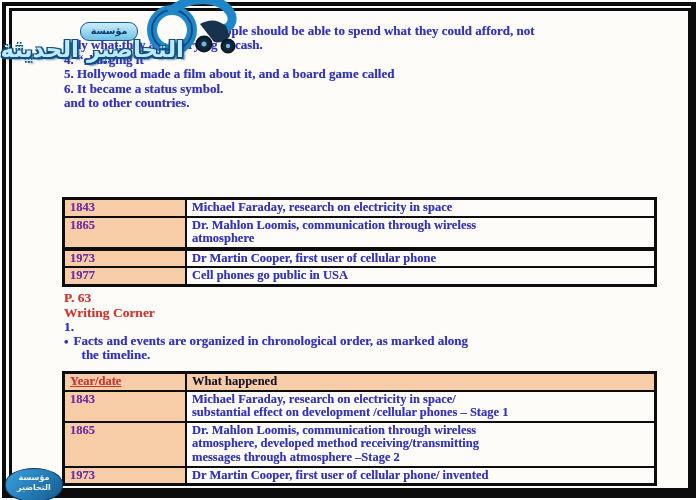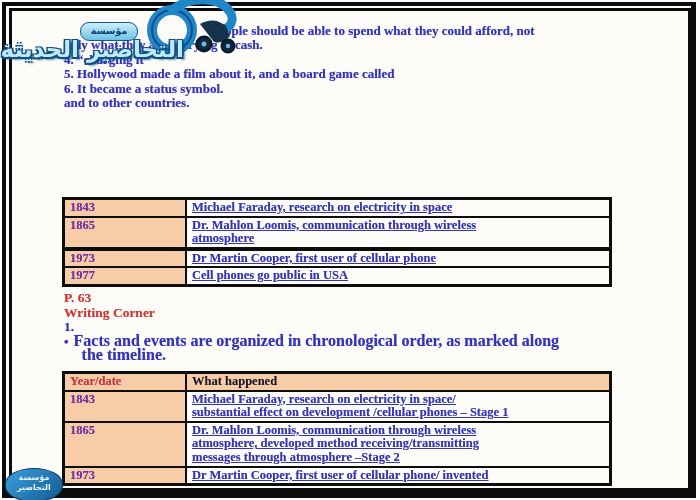--- a/index.html
+++ b/index.html
@@ -26,42 +26,42 @@
   .doc-line.first{padding-left:148px;}
   .headings div{font-weight:bold;font-size:13.5px;line-height:14.6px;white-space:pre;}
 
   .intro{position:absolute;left:64px;top:24px;}
   .sec1{position:absolute;left:64px;top:146px;}
   .sec2{position:absolute;left:64px;top:291px;}
 
   .bullet-wrap{position:absolute;left:64px;top:334px;display:flex;}
   .bullet-dot{font-weight:bold;font-size:13px;margin-right:5px;}
   .bullet-text{
-    font-weight:bold;font-size:16px;line-height:14.4px;
+    font-weight:bold;font-size:13px;line-height:14.4px;
     white-space:pre-line;padding-left:8px;text-indent:-8px;
   }
 
   
   table.timeline{
     position:absolute;left:62px;border-collapse:collapse;
-    width:550px;table-layout:fixed;
+    width:595px;table-layout:fixed;
     border:3px solid #0d0d0d;
   }
   #table1{top:197px;}
   #table2{top:371px;}
   table.timeline td,table.timeline th{
     border:2px solid #0d0d0d;
     font-weight:bold;font-size:12.5px;line-height:13.6px;
     padding:1px 5px;vertical-align:top;text-align:left;
     white-space:pre-line;
   }
   td.year,th.year{width:110px;background:#f7cda8;color:#6e2fa0;text-shadow:0 0 .6px rgba(110,47,160,.5);}
-  td.event{color:#3434b8;text-shadow:0 0 .6px rgba(52,52,184,.5);text-decoration:underline;}
+  td.event{color:#3434b8;text-shadow:0 0 .6px rgba(52,52,184,.5);}
   th.hap{background:#f7cda8;color:#0f172a;text-shadow:0 0 .6px rgba(203,58,49,.5);}
-  th.year{color:#cb3a31;}
+  th.year{color:#cb3a31;text-decoration:underline;}
   tr.thick-top td{border-top-width:4px;}
 
   
   .logo{position:absolute;left:-6px;top:-6px;width:250px;height:92px;z-index:5;}
   .logo-swirl{position:absolute;left:148px;top:0px;}
   .logo-ribbon{
     position:absolute;left:86px;top:28px;width:56px;height:17px;
     background:linear-gradient(#cdeefb,#6fc0e8);
     border:1.5px solid #14588f;border-radius:9px;
     color:#083d6e;font-family:"DejaVu Sans",sans-serif;

